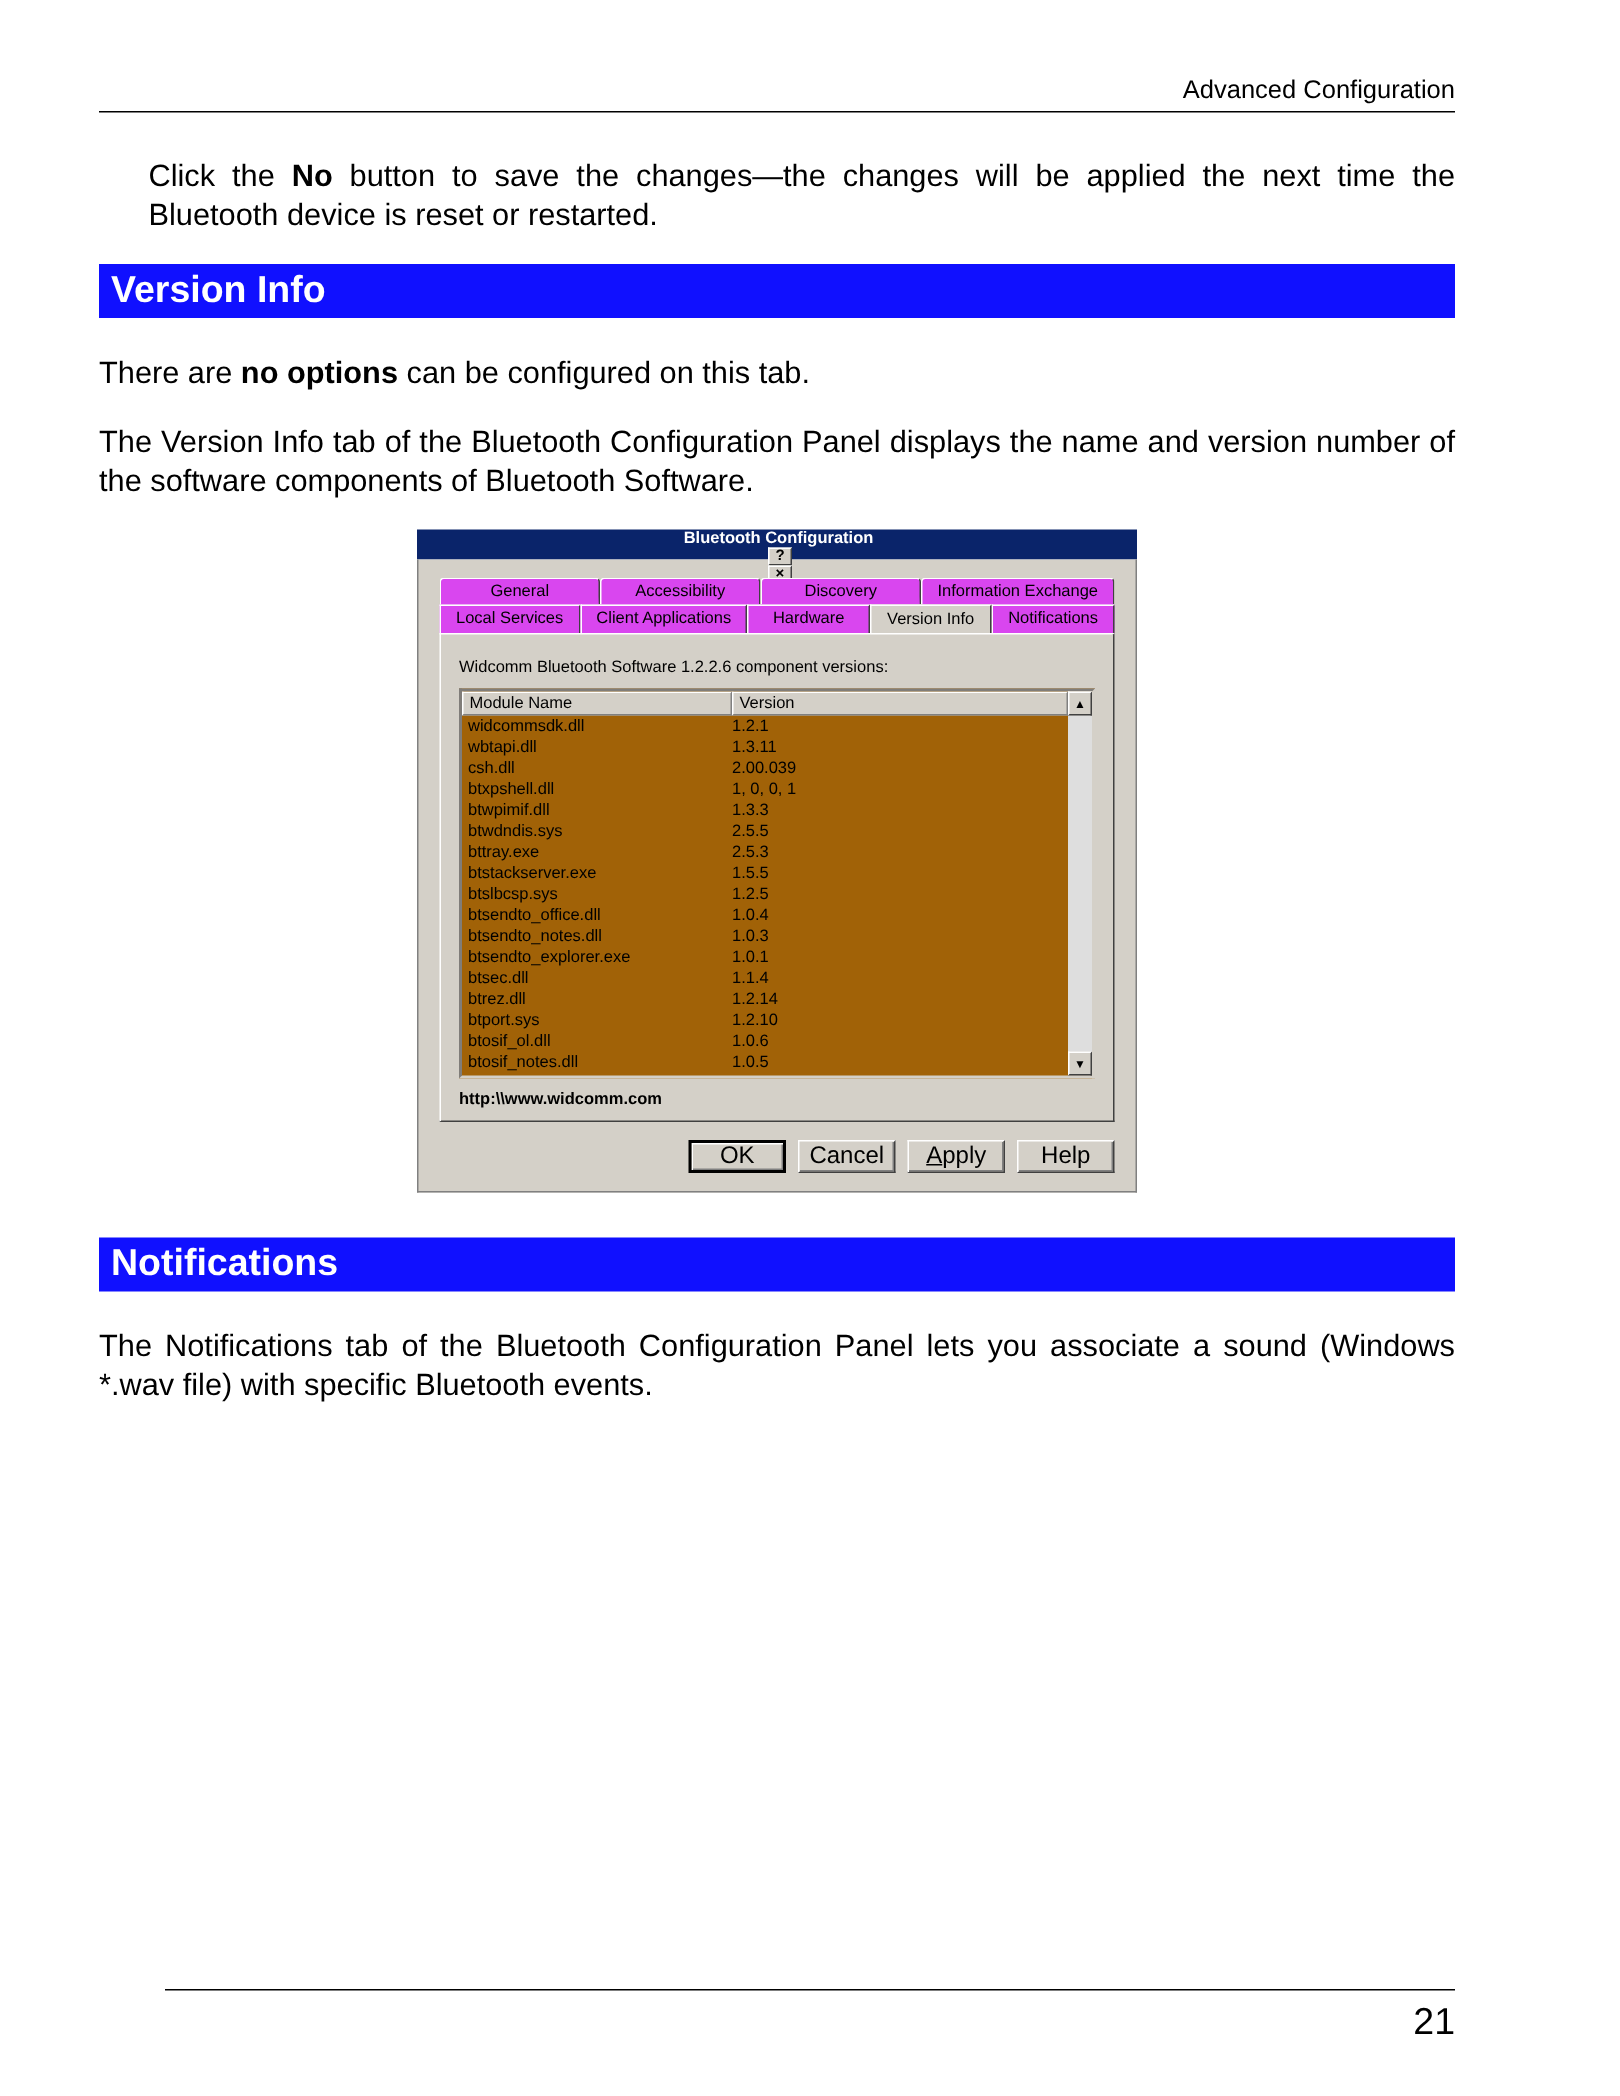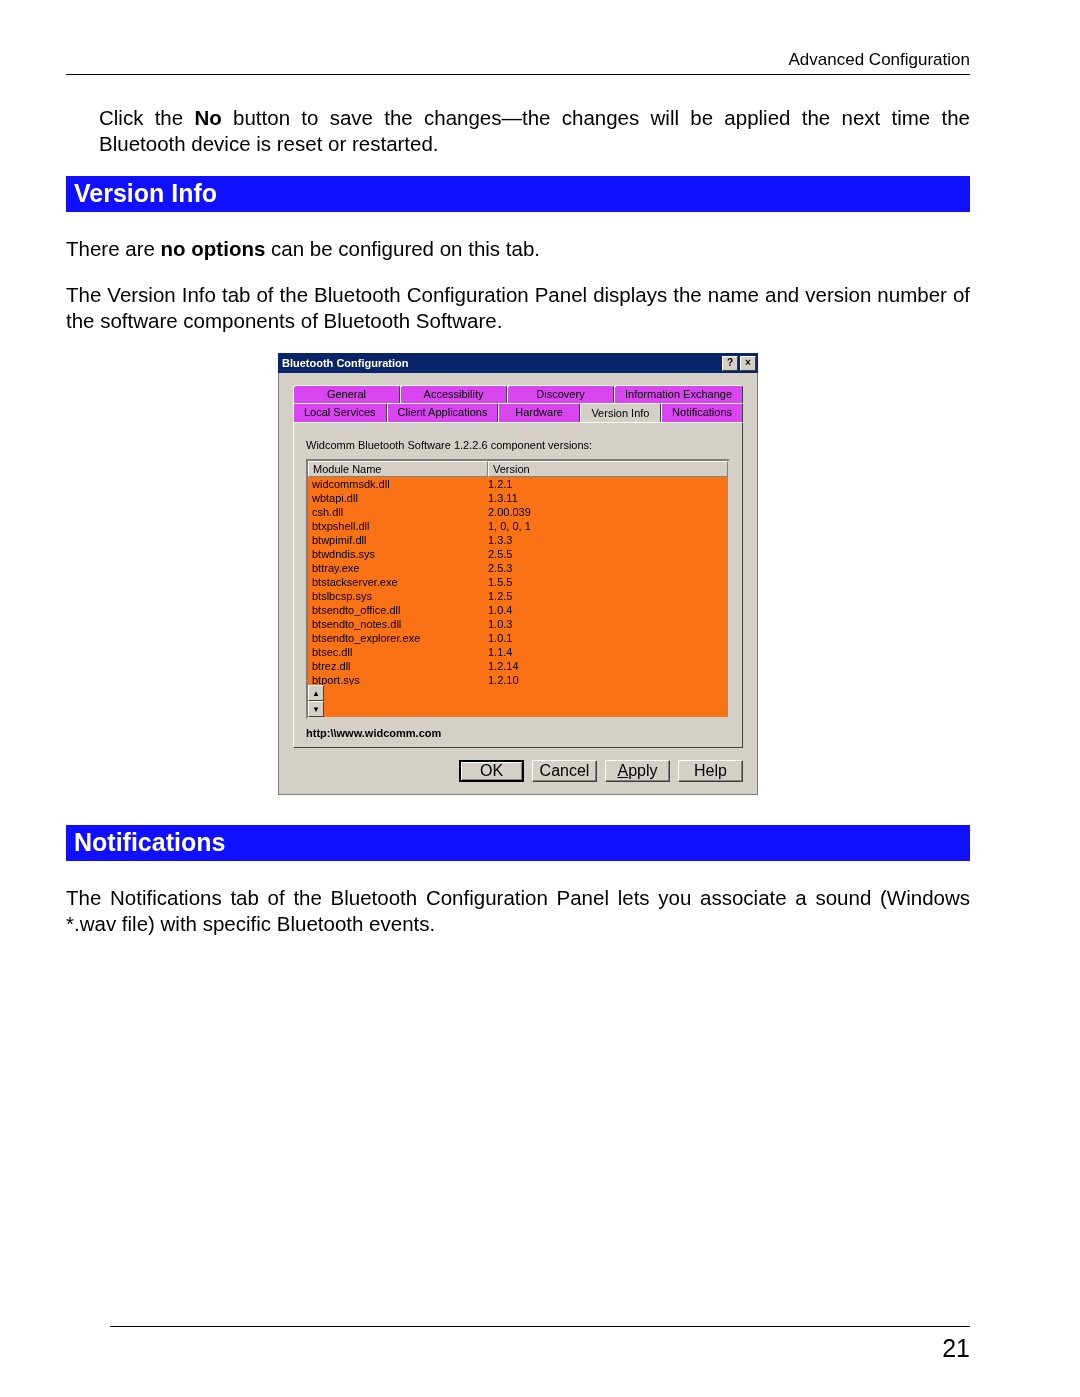--- a/index.html
+++ b/index.html
@@ -51,20 +51,21 @@
     color: #000;
   }
   .titlebar {
     background: #0a246a;
     color: #fff;
     font-weight: bold;
     display: flex;
     align-items: center;
     height: 20px;
     padding: 0 2px 0 4px;
+    flex-direction: column;
   }
   .titlebar-text { flex: 1; }
   .titlebtn {
     background: #d4d0c8;
     color: #000;
     width: 16px;
     height: 15px;
     margin-left: 2px;
     border: 1px solid #fff;
     border-right-color:#404040;
@@ -116,25 +117,24 @@
     border-bottom-color:#404040;
     padding: 16px 12px 8px 12px;
     position: relative;
     z-index: 2;
   }
   .panel-label {
     font-size: 11px;
     margin-bottom: 8px;
   }
   .listview {
-    background: #f97316;
+    background: #a16207;
     border: 2px inset #d4d0c8;
     display: flex;
     height: 260px;
-    flex-direction: column;
   }
   .list-content {
     flex: 1;
     overflow: hidden;
   }
   .list-header {
     display: flex;
     background: #d4d0c8;
   }
   .list-header .col {

